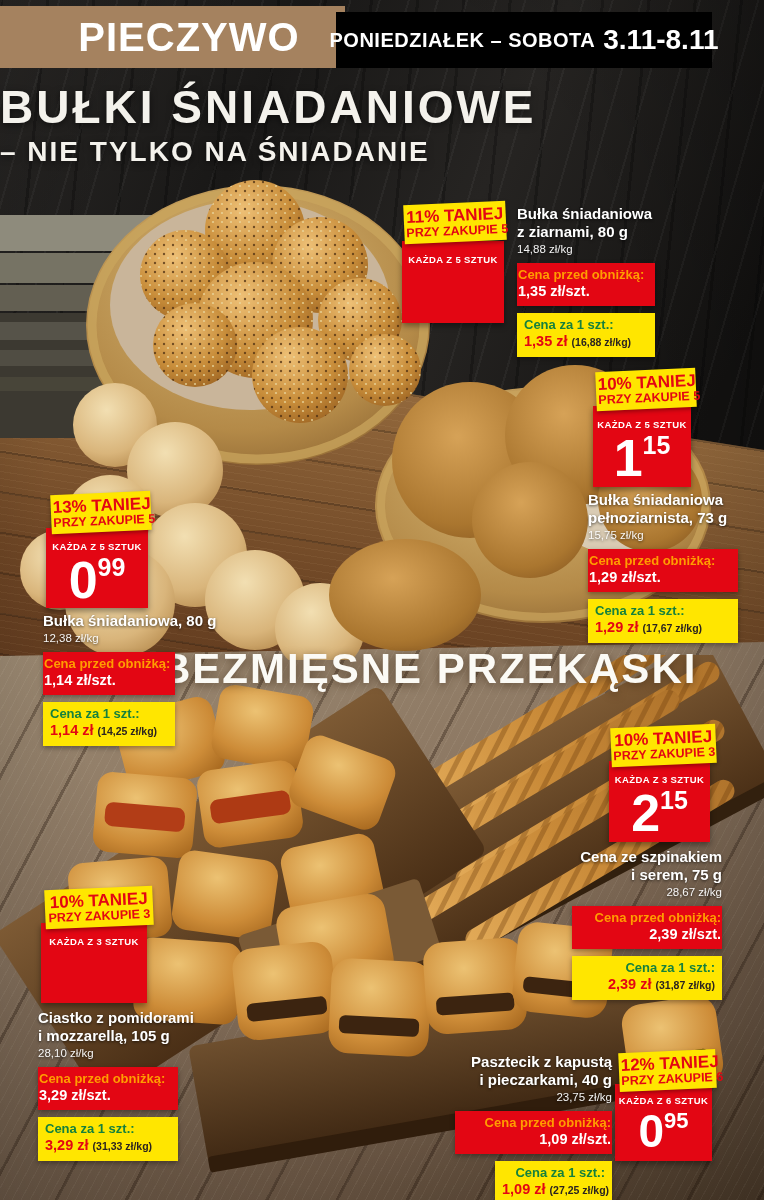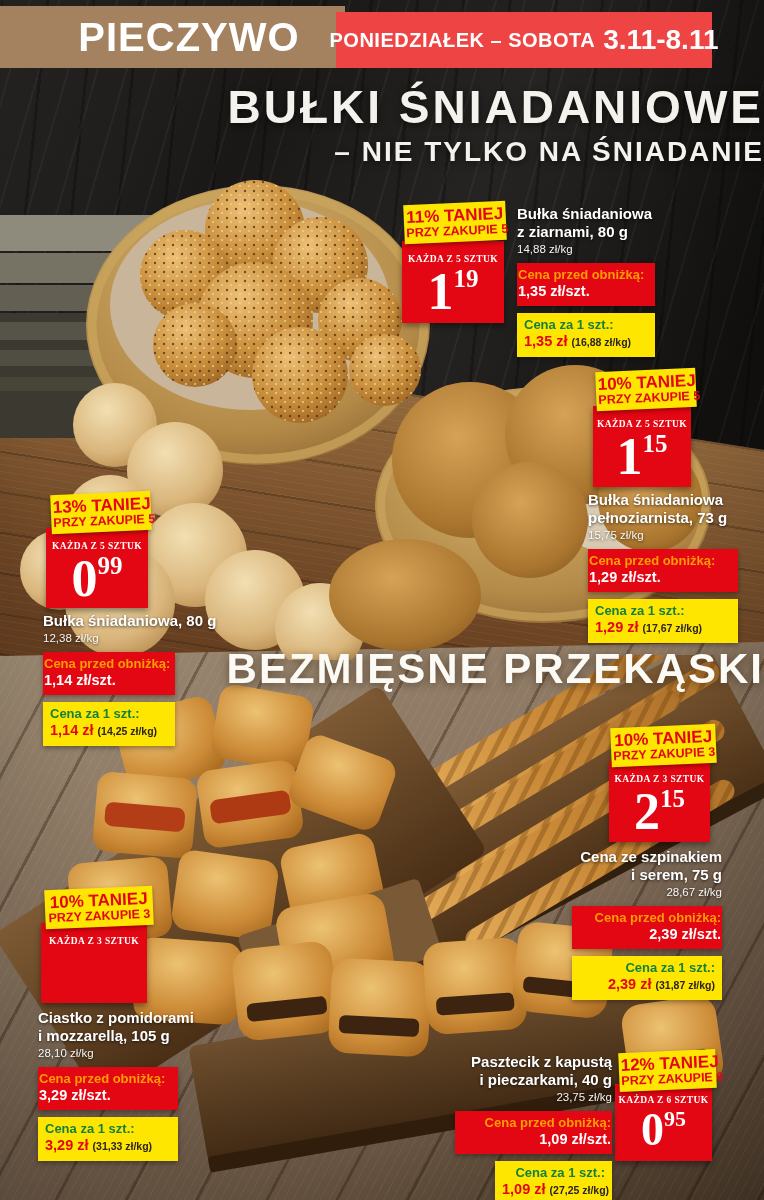--- a/index.html
+++ b/index.html
@@ -40,46 +40,45 @@
     background:radial-gradient(ellipse at 46% 42%, rgba(0,0,0,0) 52%, rgba(0,0,0,.28) 100%);
   }
 
   
   .brand-band{
     left:0;top:6px;width:345px;height:62px;background:#a5825f;
     display:flex;align-items:center;justify-content:center;z-index:6;padding-left:33px;
   }
   .brand-band .t{color:#fff;font-size:40px;font-weight:800;letter-spacing:1px;}
   .date-band{
-    left:336px;top:12px;width:376px;height:56px;background:#ef4444;
+    left:336px;top:12px;width:376px;height:56px;background:#000000;
     display:flex;align-items:center;justify-content:center;gap:8px;z-index:6;
   }
   .date-band .v{color:#fff;font-size:20px;font-weight:600;letter-spacing:.5px;white-space:nowrap;}
   .date-band .d{color:#fff;font-size:28px;font-weight:800;white-space:nowrap;}
 
   
-  .headline{left:0;width:764px;text-align:right;color:#f4f2ec;font-weight:800;z-index:5;
+  .headline{left:0;width:764px;text-align:left;color:#f4f2ec;font-weight:800;z-index:5;
     text-shadow:0 2px 7px rgba(0,0,0,.55);}
   .hl1{top:80px;font-size:46px;letter-spacing:3px;}
-  .hl2{top:136px;font-size:28px;letter-spacing:2px;padding-left:34px;}
+  .hl2{top:136px;font-size:28px;letter-spacing:2px;}
   .hl3{top:645px;left:160px;width:604px;font-size:42px;letter-spacing:2px;
     color:#fbfaf5;text-shadow:0 2px 8px rgba(60,40,20,.6);}
 
   
   .badge{
     background:#ffe600;color:#e30613;text-align:center;z-index:8;
     transform:rotate(-2.5deg);padding:3px 2px 4px;
     box-shadow:0 2px 4px rgba(0,0,0,.35);
   }
   .badge .b1{font-size:17px;font-weight:800;line-height:19px;white-space:nowrap;}
   .badge .b2{font-size:12.5px;font-weight:800;line-height:13px;white-space:nowrap;}
   .redbox{
     background:#e30613;color:#fff;z-index:7;text-align:center;
     box-shadow:0 3px 6px rgba(0,0,0,.4);
-    font-family:Liberation Serif, serif;
   }
   .kazda{font-size:9.5px;font-weight:700;letter-spacing:.4px;margin-top:13px;white-space:nowrap;}
   .price{margin-top:2px;line-height:1;white-space:nowrap;}
   .pint{font-size:52px;font-weight:800;letter-spacing:-2px;}
   .pdec{font-size:25px;font-weight:800;position:relative;top:-22px;margin-left:2px;}
   .compact .pint{font-size:46px;}
   .compact .pdec{font-size:22px;top:-19px;}
   .compact .kazda{margin-top:11px;}
 
   
@@ -285,21 +284,20 @@
 <div class="abs headline hl1">BUŁKI ŚNIADANIOWE</div>
 <div class="abs headline hl2">– NIE TYLKO NA ŚNIADANIE</div>
 <div class="abs headline hl3">BEZMIĘSNE PRZEKĄSKI</div>
 
 <div class="abs badge" style="left:404px;top:203px;width:102px;">
   <div class="b1">11% TANIEJ</div>
   <div class="b2">PRZY ZAKUPIE 5</div>
 </div>
 <div class="abs redbox" style="left:402px;top:241px;width:102px;height:82px;">
   <div class="kazda">KAŻDA Z 5 SZTUK</div>
-  <div class="price"><span class="pint">1</span><span class="pdec">19</span></div>
 </div>
 <div class="abs prod" style="left:517px;top:205px;width:138px;">
   <div class="pname">Bułka śniadaniowa</div>
   <div class="pname">z ziarnami, 80 g</div>
   <div class="punit">14,88 zł/kg</div>
   <div class="bRed">
     <div class="lblO">Cena przed obniżką:</div>
     <div class="valW">1,35 zł/szt.</div>
   </div>
   <div class="bYel">

